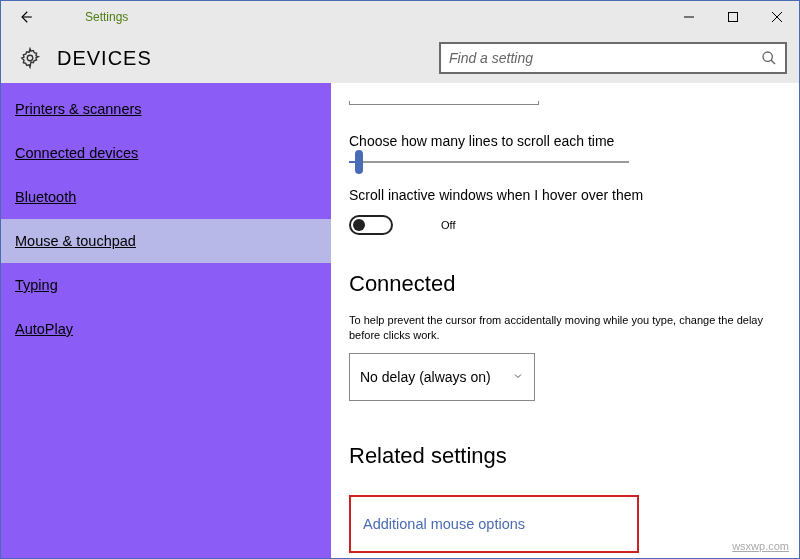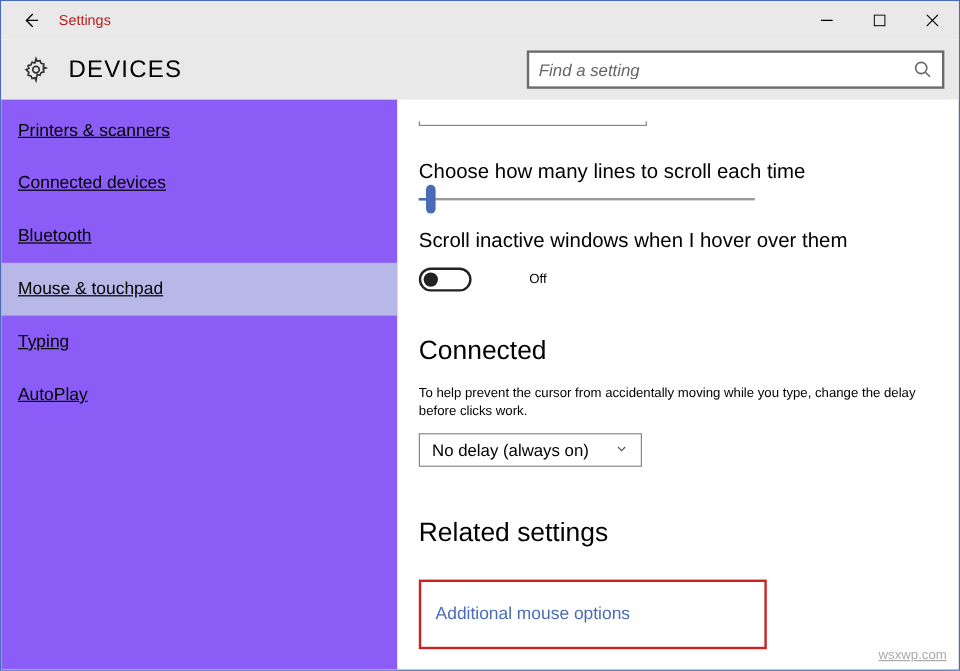--- a/index.html
+++ b/index.html
@@ -28,21 +28,22 @@
       height: 32px;
       display: flex;
       align-items: center;
       justify-content: center;
       font-size: 18px;
       cursor: pointer;
     }
     .titlebar .title {
       font-size: 12px;
       padding-left: 8px;
-      color: #b91c1c;
+      color: #4d7c0f;
+      margin-left: 36px;
     }
     .win-controls {
       margin-left: auto;
       display: flex;
     }
     .win-controls div {
       width: 44px;
       height: 32px;
       display: flex;
       align-items: center;
@@ -122,21 +123,21 @@
       color: #000;
     }
     .top-box {
       width: 190px;
       height: 4px;
       border: 1px solid #888;
       border-top: none;
       margin-bottom: 28px;
     }
     .setting-label {
-      font-size: 17px;
+      font-size: 14px;
       color: #000;
       margin-bottom: 12px;
     }
     .slider-row {
       display: flex;
       align-items: center;
       margin-bottom: 24px;
     }
     .slider-track {
       position: relative;
@@ -197,21 +198,21 @@
     }
     .desc {
       font-size: 11px;
       margin-bottom: 10px;
       line-height: 1.35;
     }
     .select-box {
       display: inline-flex;
       align-items: center;
       border: 1px solid #888;
-      height: 28px;
+      height: 48px;
       padding: 0 10px;
       font-size: 14px;
       cursor: pointer;
       gap: 12px;
     }
     .select-box .chev {
       border-left: 1px solid transparent;
       padding-left: 8px;
     }
     .related-section {

